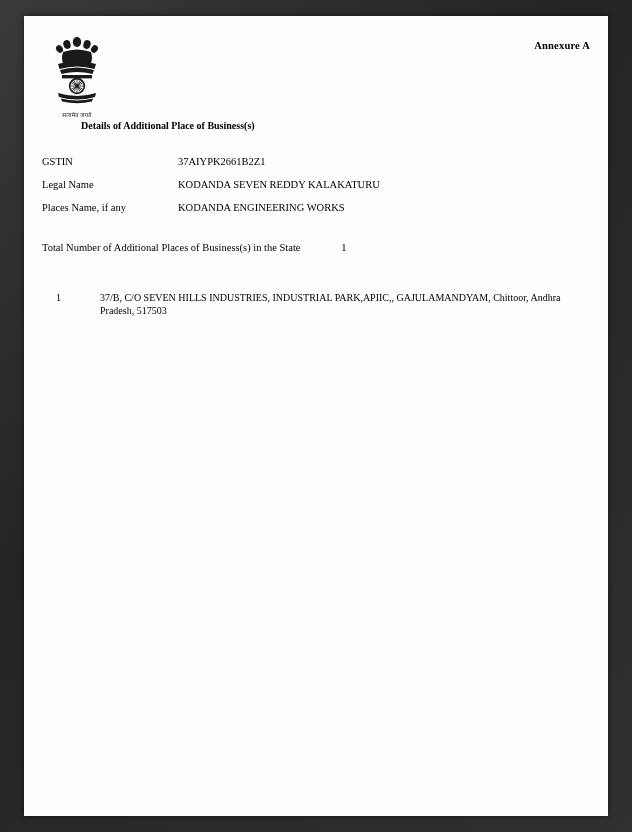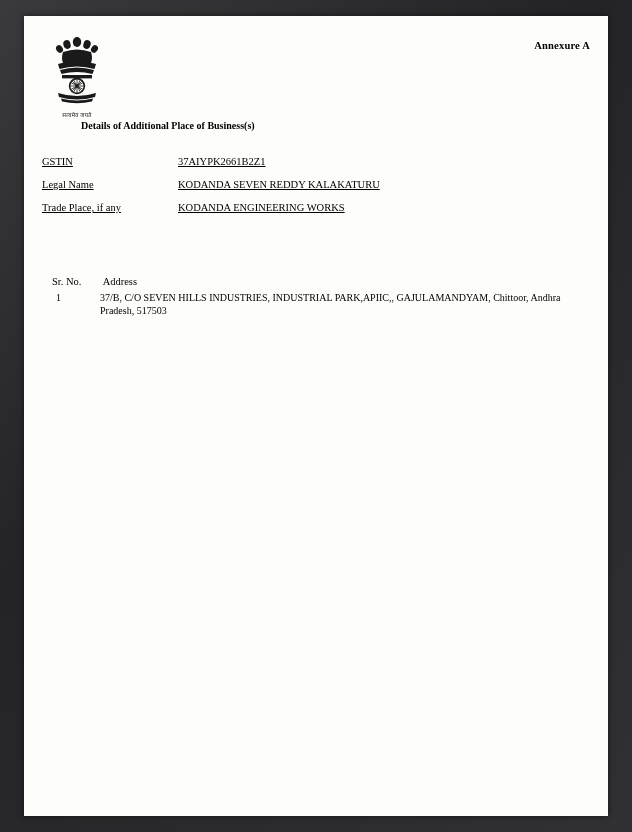--- a/index.html
+++ b/index.html
@@ -75,21 +75,20 @@
     position: absolute;
     left: 14px;
     top: 134px;
     width: 540px;
     border-collapse: collapse;
     font-size: 10.5px;
   }
   .field-table td {
     padding: 6px 0 6px 0;
     vertical-align: top;
-    text-decoration: underline;
   }
   .field-label { width: 136px; padding-left: 4px !important; }
   .field-value { }
 
   .total-line {
     position: absolute;
     left: 18px;
     top: 226px;
     font-size: 10.5px;
     width: 540px;
@@ -163,31 +162,31 @@
       <tbody>
           <tr>
         <td class="field-label">GSTIN</td>
         <td class="field-value">37AIYPK2661B2Z1</td>
       </tr>
       <tr>
         <td class="field-label">Legal Name</td>
         <td class="field-value">KODANDA SEVEN REDDY KALAKATURU</td>
       </tr>
       <tr>
-        <td class="field-label">Trade Place, if any</td>
+        <td class="field-label">Places Name, if any</td>
         <td class="field-value">KODANDA ENGINEERING WORKS</td>
       </tr>
     </tbody>
       </table>
 
+    <div class="total-line">
+      <span class="tl-label">Total Number of Additional Places of Business(s) in the State</span>
+      <span class="tl-value">1</span>
+    </div>
 
-    <div class="addr-head">
-      <span class="h-sr">Sr. No.</span>
-      <span class="h-addr">Address</span>
-    </div>
 
     <div class="addr-rows">
       <div class="addr-row">
         <span class="r-sr">1</span>
         <span class="r-addr">37/B, C/O SEVEN HILLS INDUSTRIES, INDUSTRIAL PARK,APIIC,, GAJULAMANDYAM, Chittoor, Andhra Pradesh, 517503</span>
       </div>
     </div>
 
   </div>
 </div>

